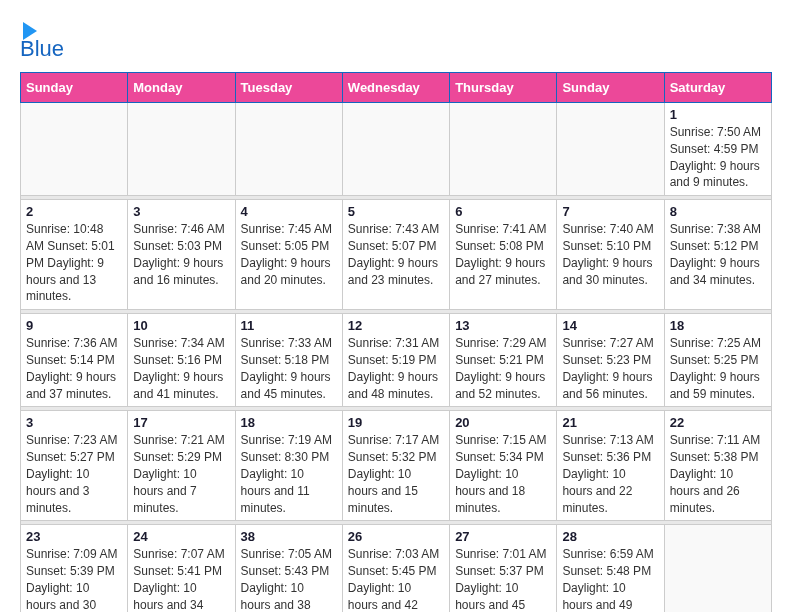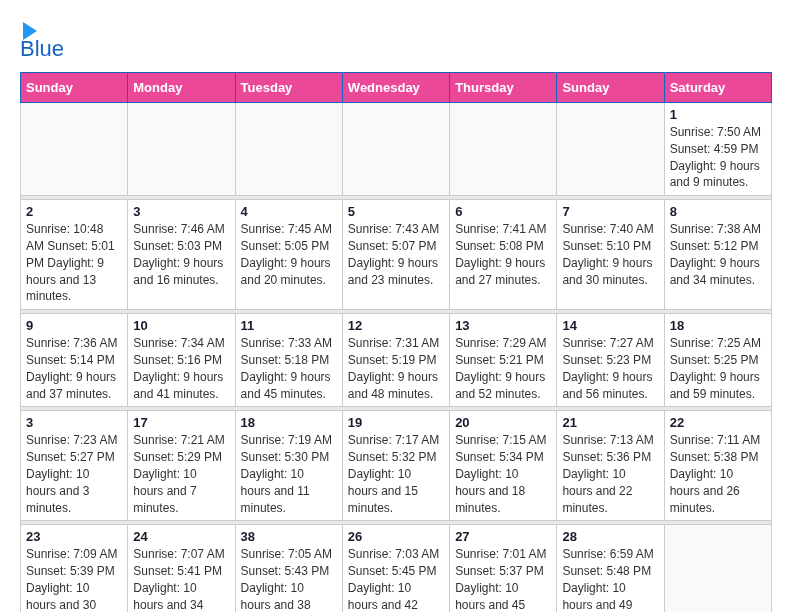--- a/index.html
+++ b/index.html
@@ -250,21 +250,21 @@
         </td>
         <td>
           <span class="day-num">17</span>
           <div class="day-info">Sunrise: 7:21 AM
 Sunset: 5:29 PM
 Daylight: 10 hours and 7 minutes.</div>
         </td>
         <td>
           <span class="day-num">18</span>
           <div class="day-info">Sunrise: 7:19 AM
-Sunset: 5:30 PM
+Sunset: 8:30 PM
 Daylight: 10 hours and 11 minutes.</div>
         </td>
         <td>
           <span class="day-num">19</span>
           <div class="day-info">Sunrise: 7:17 AM
 Sunset: 5:32 PM
 Daylight: 10 hours and 15 minutes.</div>
         </td>
         <td>
           <span class="day-num">20</span>

